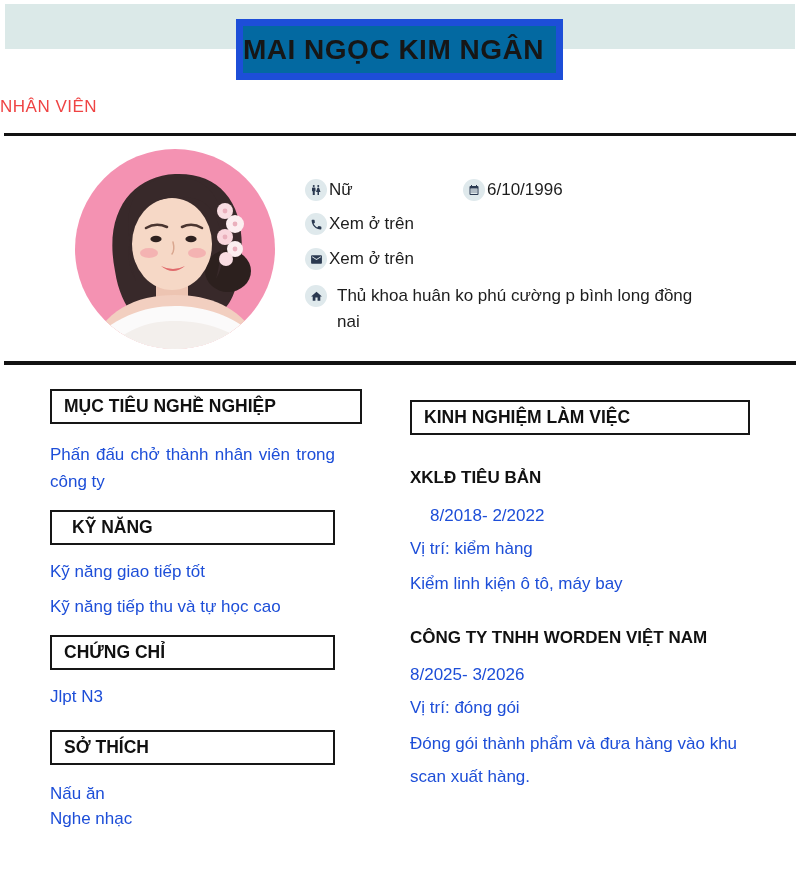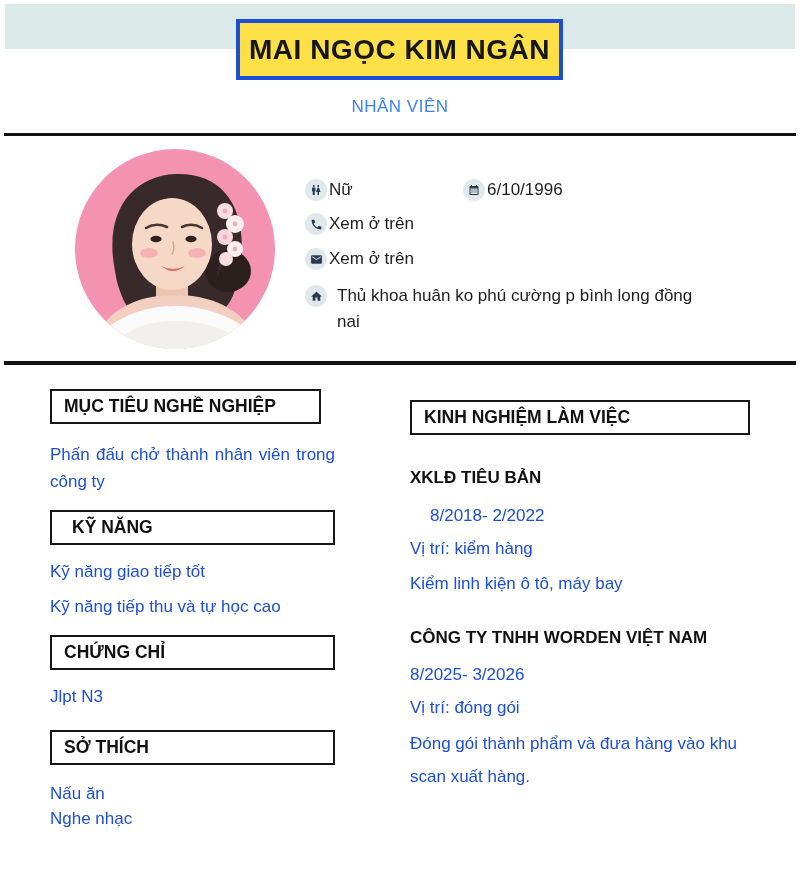--- a/index.html
+++ b/index.html
@@ -5,25 +5,25 @@
   html,body{margin:0;padding:0;background:#ffffff;}
   .page{
     position:relative;width:800px;height:894px;background:#ffffff;overflow:hidden;
     font-family:"Liberation Sans", sans-serif;color:#1d1d1d;
   }
   .band-top{position:absolute;left:5px;right:5px;top:4px;height:45px;background:#dbe9e8;}
   .band-bottom{position:absolute;left:4px;right:0;top:871px;height:23px;background:#dbe9e8;
     display:flex;align-items:center;justify-content:flex-end;padding-right:10px;box-sizing:border-box;}
   .watermark{font-family:"DejaVu Sans Mono", monospace;font-size:15px;color:#333333;}
   .title-box{
-    position:absolute;left:236px;top:19px;width:327px;height:61px;background:#fde047;
-    border:4px solid #1d4ed8;box-sizing:border-box;display:flex;align-items:center;justify-content:center;
+    position:absolute;left:236px;top:19px;width:327px;height:61px;background:#0369a1;
+    border:7px solid #1d4ed8;box-sizing:border-box;display:flex;align-items:center;justify-content:flex-start;
   }
   .name{font-size:28px;font-weight:bold;letter-spacing:.5px;color:#161616;white-space:nowrap;}
-  .subtitle{position:absolute;top:97px;left:0;width:100%;text-align:center;font-size:17px;letter-spacing:.5px;color:#3b82f6;}
+  .subtitle{position:absolute;top:97px;left:0;width:100%;font-size:17px;letter-spacing:.5px;color:#ef4444;}
   .hr1{position:absolute;top:133px;left:4px;right:4px;height:3px;background:#121212;}
   .hr2{position:absolute;top:361px;left:4px;right:4px;height:4px;background:#121212;}
   .photo{position:absolute;left:75px;top:149px;width:200px;height:200px;border-radius:50%;overflow:hidden;}
   .photo svg{display:block;}
   .info-row{position:absolute;display:flex;align-items:center;gap:2px;font-size:17px;color:#1d1d1d;}
   .info-row.multiline{align-items:flex-start;}
   .info-row.multiline .badge{margin-top:2px;}
   .badge{width:22px;height:22px;border-radius:50%;background:#dfe9ec;display:flex;align-items:center;justify-content:center;flex:none;}
   .badge svg{display:block;fill:#2a3950;}
   .addr-text{width:360px;line-height:26px;margin-left:8px;}
@@ -126,21 +126,21 @@
     <span class="badge">
       <svg width="13" height="13" viewBox="0 0 24 24">
           <path d="M10 20v-6h4v6h5v-8h3L12 3 2 12h3v8z"></path>
         </svg>
     </span>
     <span class="addr-text">Thủ khoa huân ko phú cường p bình long đồng nai</span>
   </div>
 
   <div class="hr2"></div>
 
-  <div class="head-box" style="left:50px;top:389px;width:271px;">
+  <div class="head-box" style="left:50px;top:389px;width:312px;">
     <span>MỤC TIÊU NGHỀ NGHIỆP</span>
   </div>
   <div class="txt justified" style="left:50px;top:441px;width:285px;">Phấn đấu chở thành nhân viên trong công ty</div>
 
   <div class="head-box" style="left:50px;top:510px;width:285px;padding-left:20px;">
     <span>KỸ NĂNG</span>
   </div>
   <div class="txt" style="left:50px;top:562px;">Kỹ năng giao tiếp tốt</div>
   <div class="txt" style="left:50px;top:597px;">Kỹ năng tiếp thu và tự học cao</div>
 

